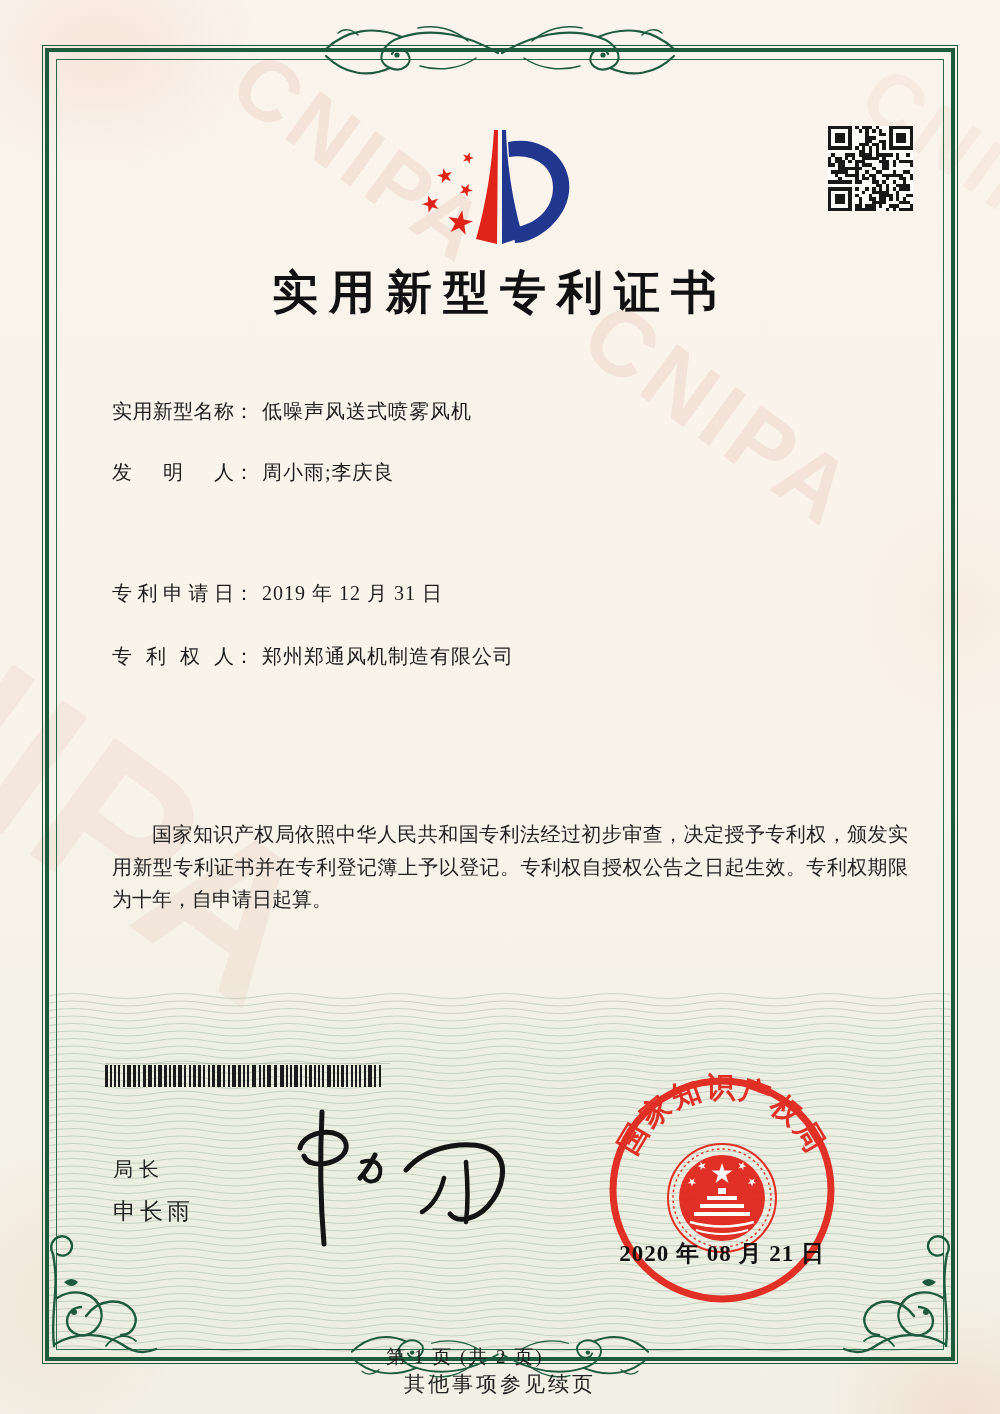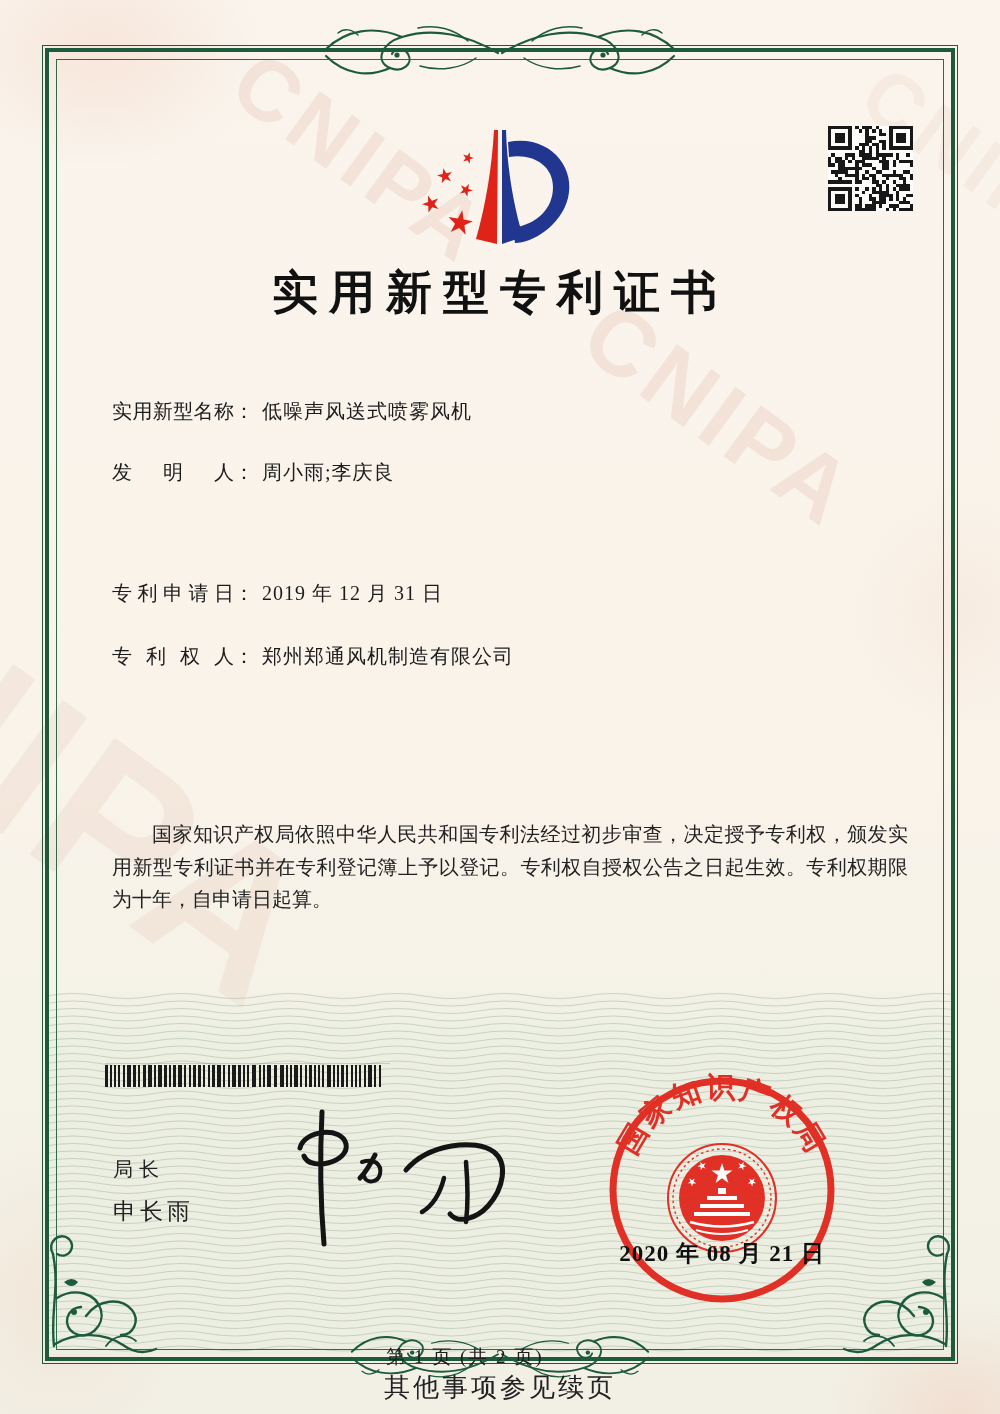--- a/index.html
+++ b/index.html
@@ -54,21 +54,21 @@
   .barcode i{display:inline-block;height:22px;background:#1a1a1a;vertical-align:top;}
   
   .sig-role{position:absolute;left:113px;top:1156px;font-size:20px;letter-spacing:6px;font-family:"Liberation Sans","DejaVu Sans",sans-serif;color:#222;}
   .sig-name{position:absolute;left:113px;top:1196px;font-size:23px;letter-spacing:4px;font-family:"Liberation Sans","DejaVu Sans",sans-serif;color:#222;}
   .sig-svg{position:absolute;left:278px;top:1098px;}
   
   .seal{position:absolute;left:602px;top:1070px;opacity:.94;}
   .seal-date{position:absolute;left:722px;top:1238px;transform:translateX(-50%);font-size:23px;font-weight:700;color:#101010;white-space:nowrap;letter-spacing:1px;}
   
   .page-info{position:absolute;left:465px;top:1308px;transform:translateX(-50%);font-size:19px;letter-spacing:2px;margin-top:36px;}
-  .note{position:absolute;left:500px;top:1370px;transform:translateX(-50%);font-size:26px;letter-spacing:3px;color:#222;}
+  .note{position:absolute;left:500px;top:1370px;transform:translateX(-50%);font-size:21px;letter-spacing:3px;color:#222;}
 </style>
 </head>
 <body>
 
 <div class="page">
 
   <div class="blob b1"></div>
   <div class="blob b2"></div>
   <div class="blob b3"></div>
   <div class="blob b4"></div>

